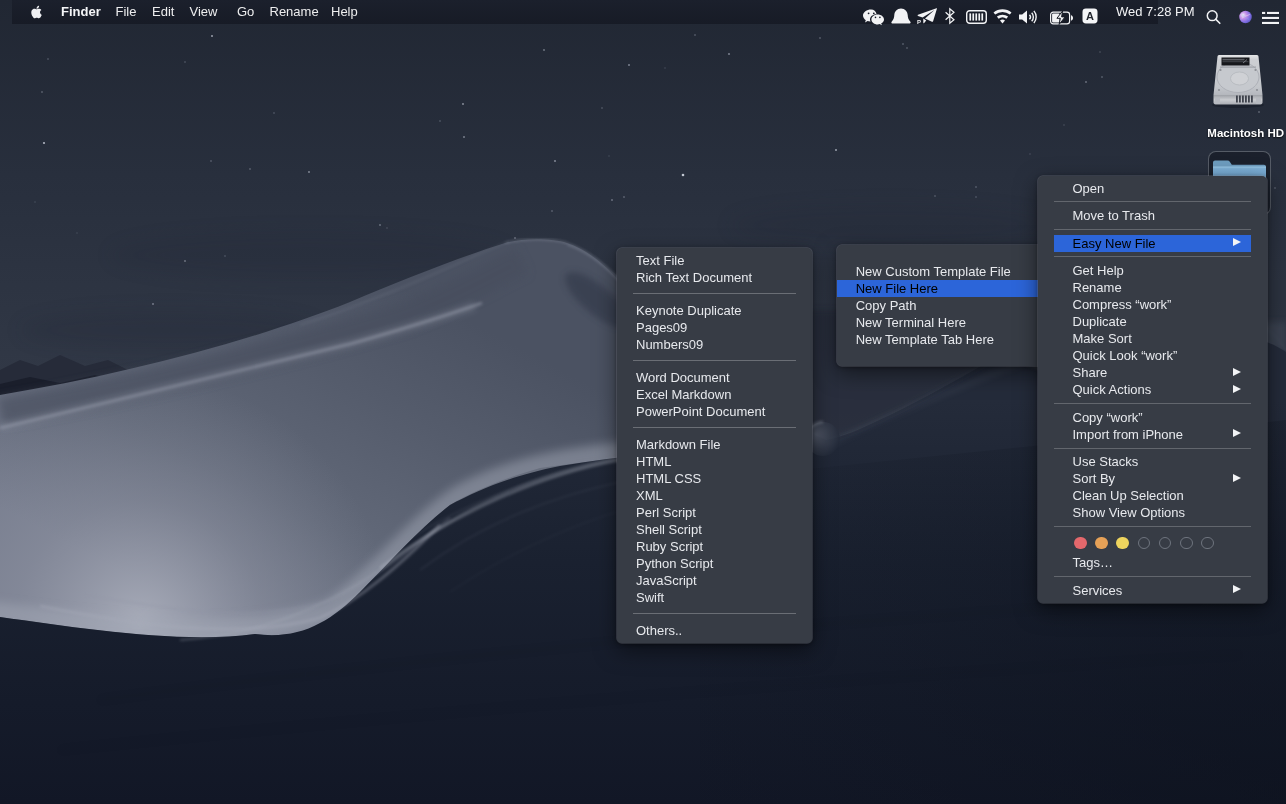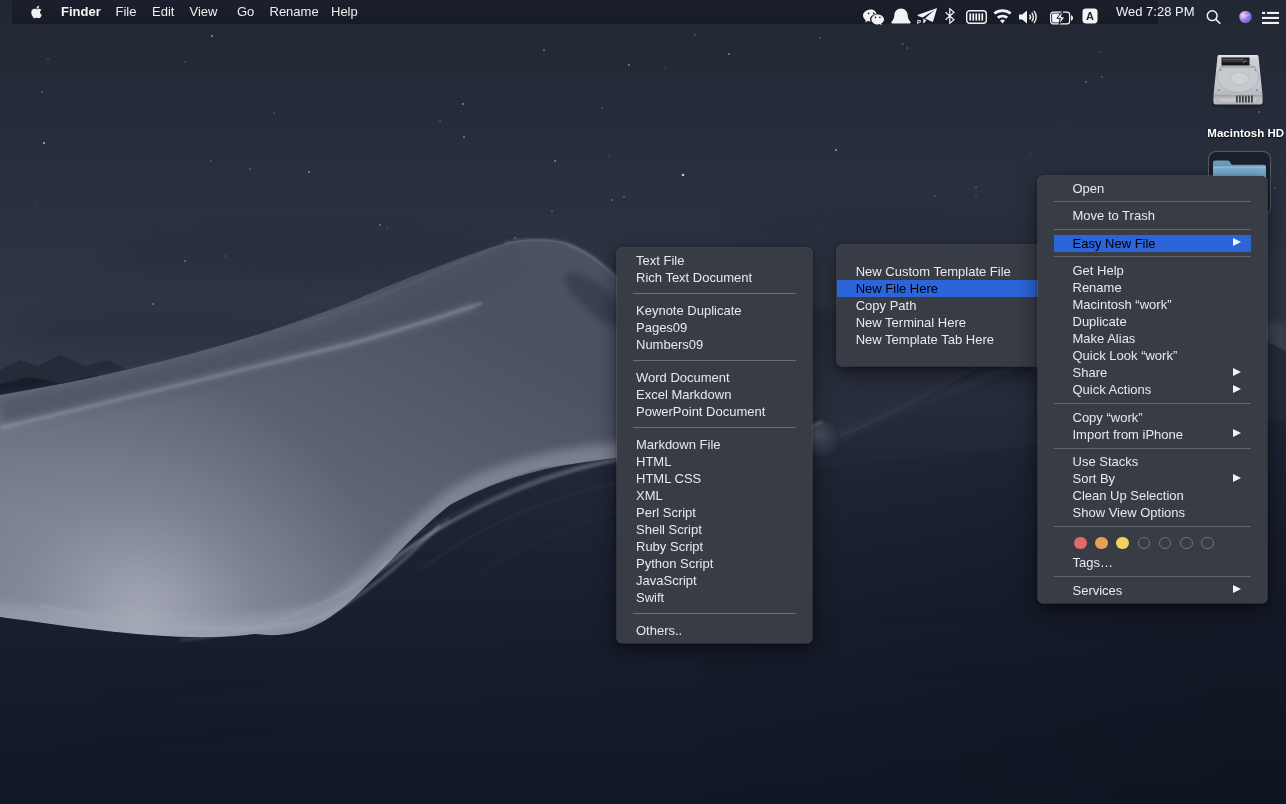--- a/index.html
+++ b/index.html
@@ -405,23 +405,23 @@
 
 <div class="menu" id="menu1">
   <div class="mi">Open</div>
   <div class="sep"></div>
   <div class="mi">Move to Trash</div>
   <div class="sep"></div>
   <div class="mi hl">Easy New File<span class="arr"></span></div>
   <div class="sep"></div>
   <div class="mi">Get Help</div>
   <div class="mi">Rename</div>
-  <div class="mi">Macintosh “work”</div>
+  <div class="mi">Compress “work”</div>
   <div class="mi">Duplicate</div>
-  <div class="mi">Make Alias</div>
+  <div class="mi">Make Sort</div>
   <div class="mi">Quick Look “work”</div>
   <div class="mi">Share<span class="arr"></span></div>
   <div class="mi">Quick Actions<span class="arr"></span></div>
   <div class="sep"></div>
   <div class="mi">Copy “work”</div>
   <div class="mi">Import from iPhone<span class="arr"></span></div>
   <div class="sep"></div>
   <div class="mi">Use Stacks</div>
   <div class="mi">Sort By<span class="arr"></span></div>
   <div class="mi">Clean Up Selection</div>

